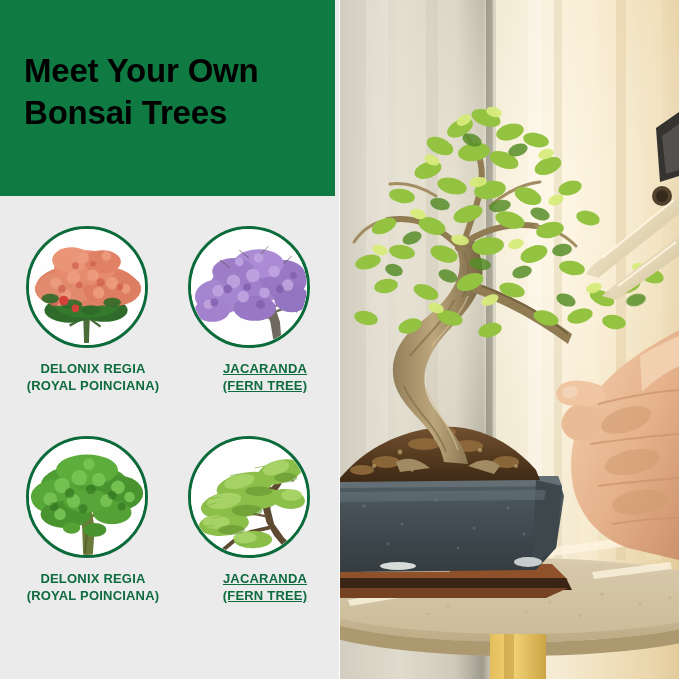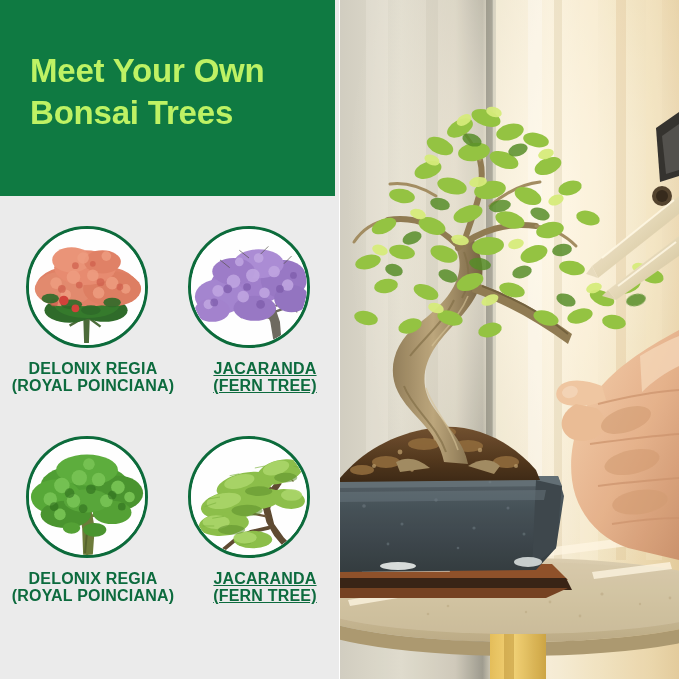--- a/index.html
+++ b/index.html
@@ -14,22 +14,22 @@
   
   .left-panel{
     position:absolute;left:0;top:0;width:339px;height:679px;
     background:#ebebeb;
   }
   .header-band{
     position:absolute;left:0;top:0;width:335px;height:196px;
     background:#0f7a42;
   }
   .header-title{
-    position:absolute;left:30px;top:50px;width:290px;
-    color:#bef264;
+    position:absolute;left:24px;top:50px;width:290px;
+    color:#000000;
     font-size:33px;line-height:42px;
     font-weight:bold;
     letter-spacing:-0.2px;
     white-space:pre-line;
   }
 
   .grid{
     position:absolute;left:0;top:196px;width:339px;height:483px;
   }
   .cell{position:absolute;width:160px;}
@@ -48,21 +48,21 @@
     overflow:hidden;
     box-sizing:border-box;
   }
   .cell.c1 .thumb, .cell.c3 .thumb{margin-left:12px;}
 
   .thumb-inner{position:absolute;inset:0;overflow:hidden;border-radius:50%;}
 
   .label{
     margin-top:12px;
     color:#0d6b3e;
-    font-size:16px;
+    font-size:13px;
     font-weight:bold;
     line-height:17px;
     text-align:center;
     letter-spacing:0.2px;
     white-space:pre-line;
   }
   .cell.c0 .label,.cell.c2 .label{width:170px;margin-left:-4px;}
   .cell.c1 .label,.cell.c3 .label{width:150px;margin-left:14px;text-decoration:underline;}
 
   

